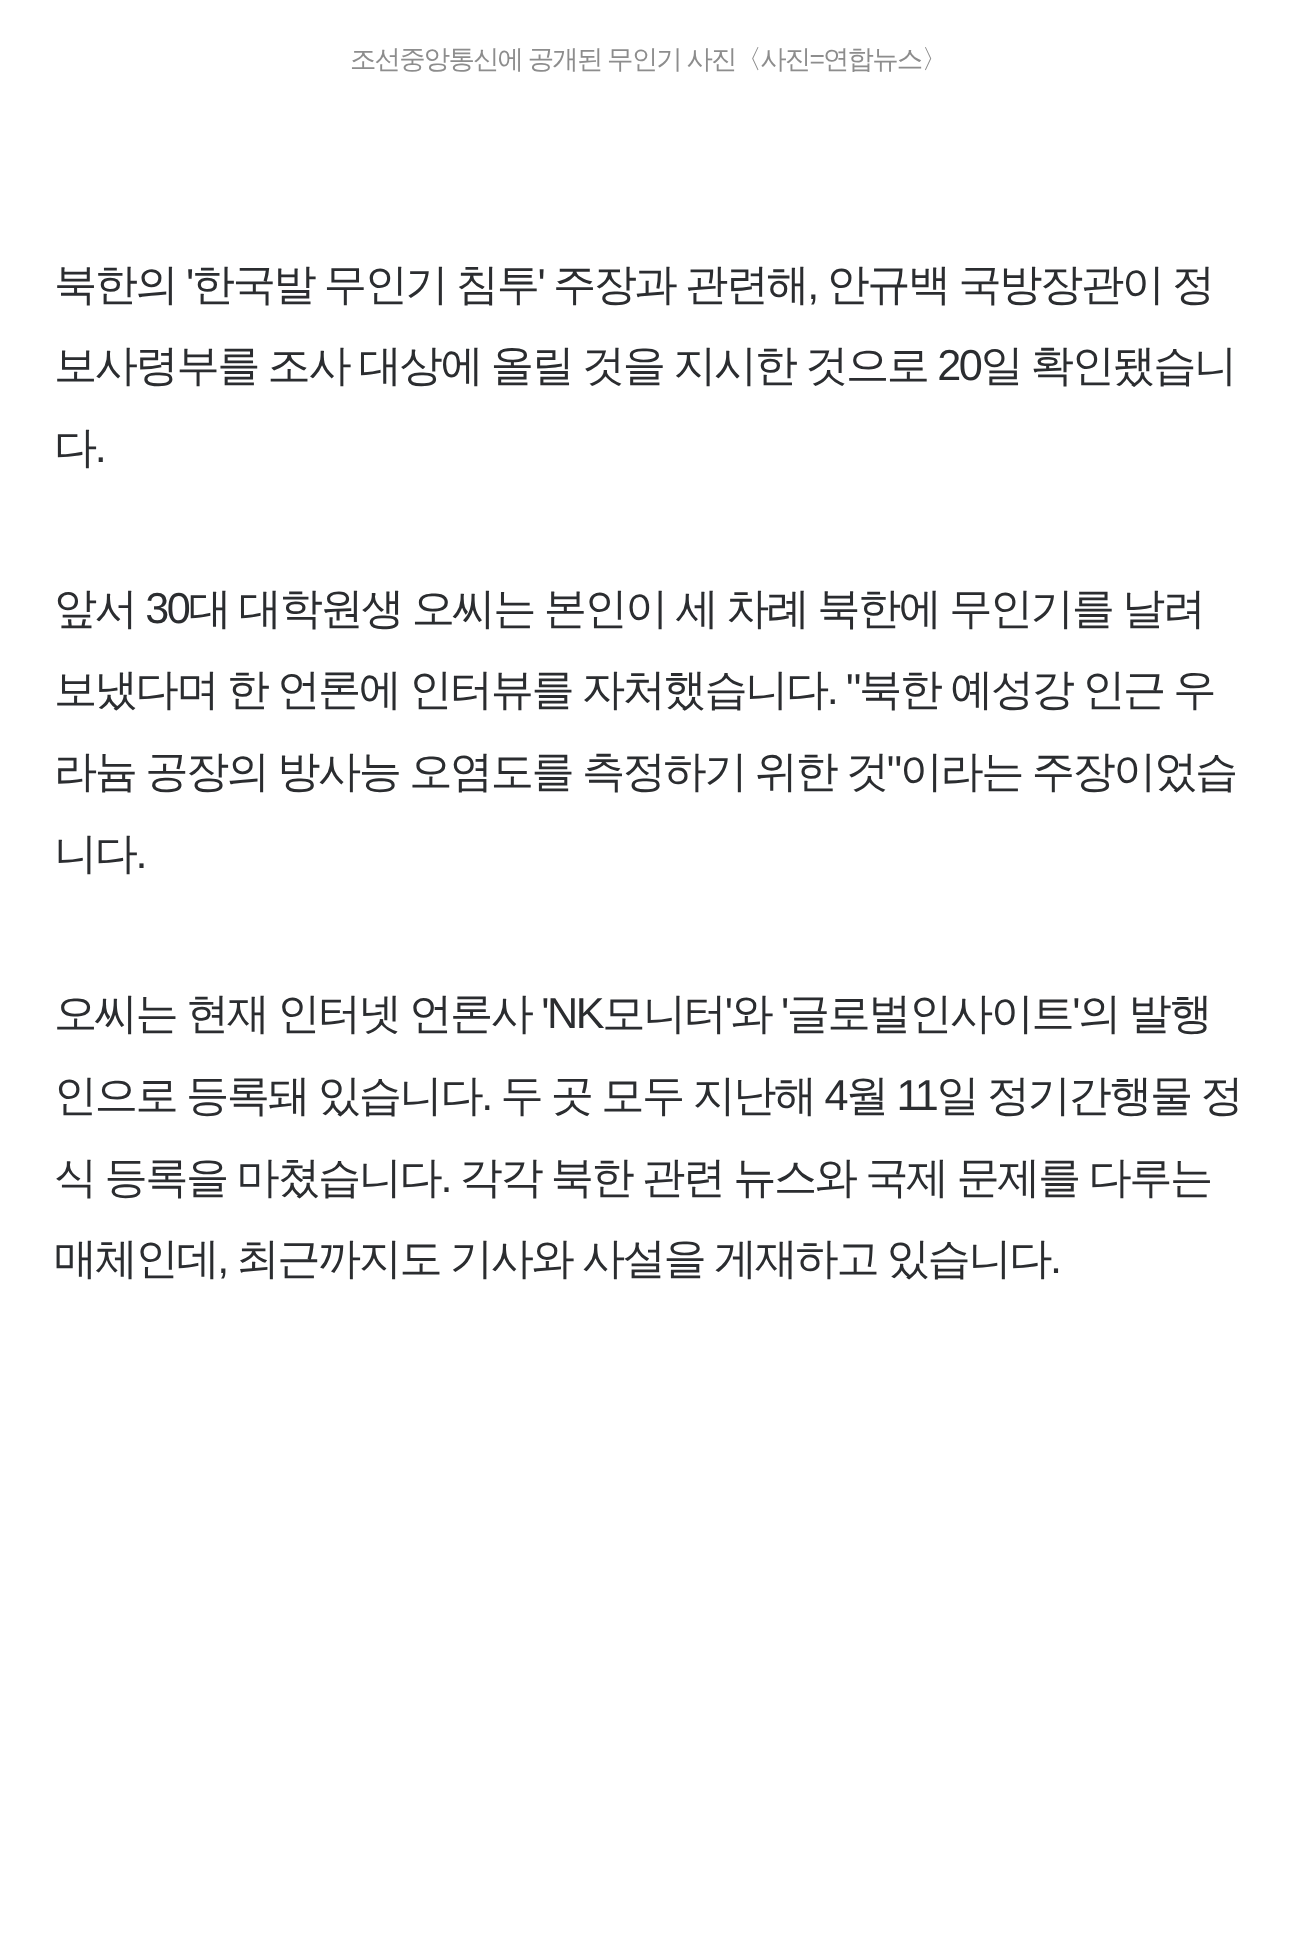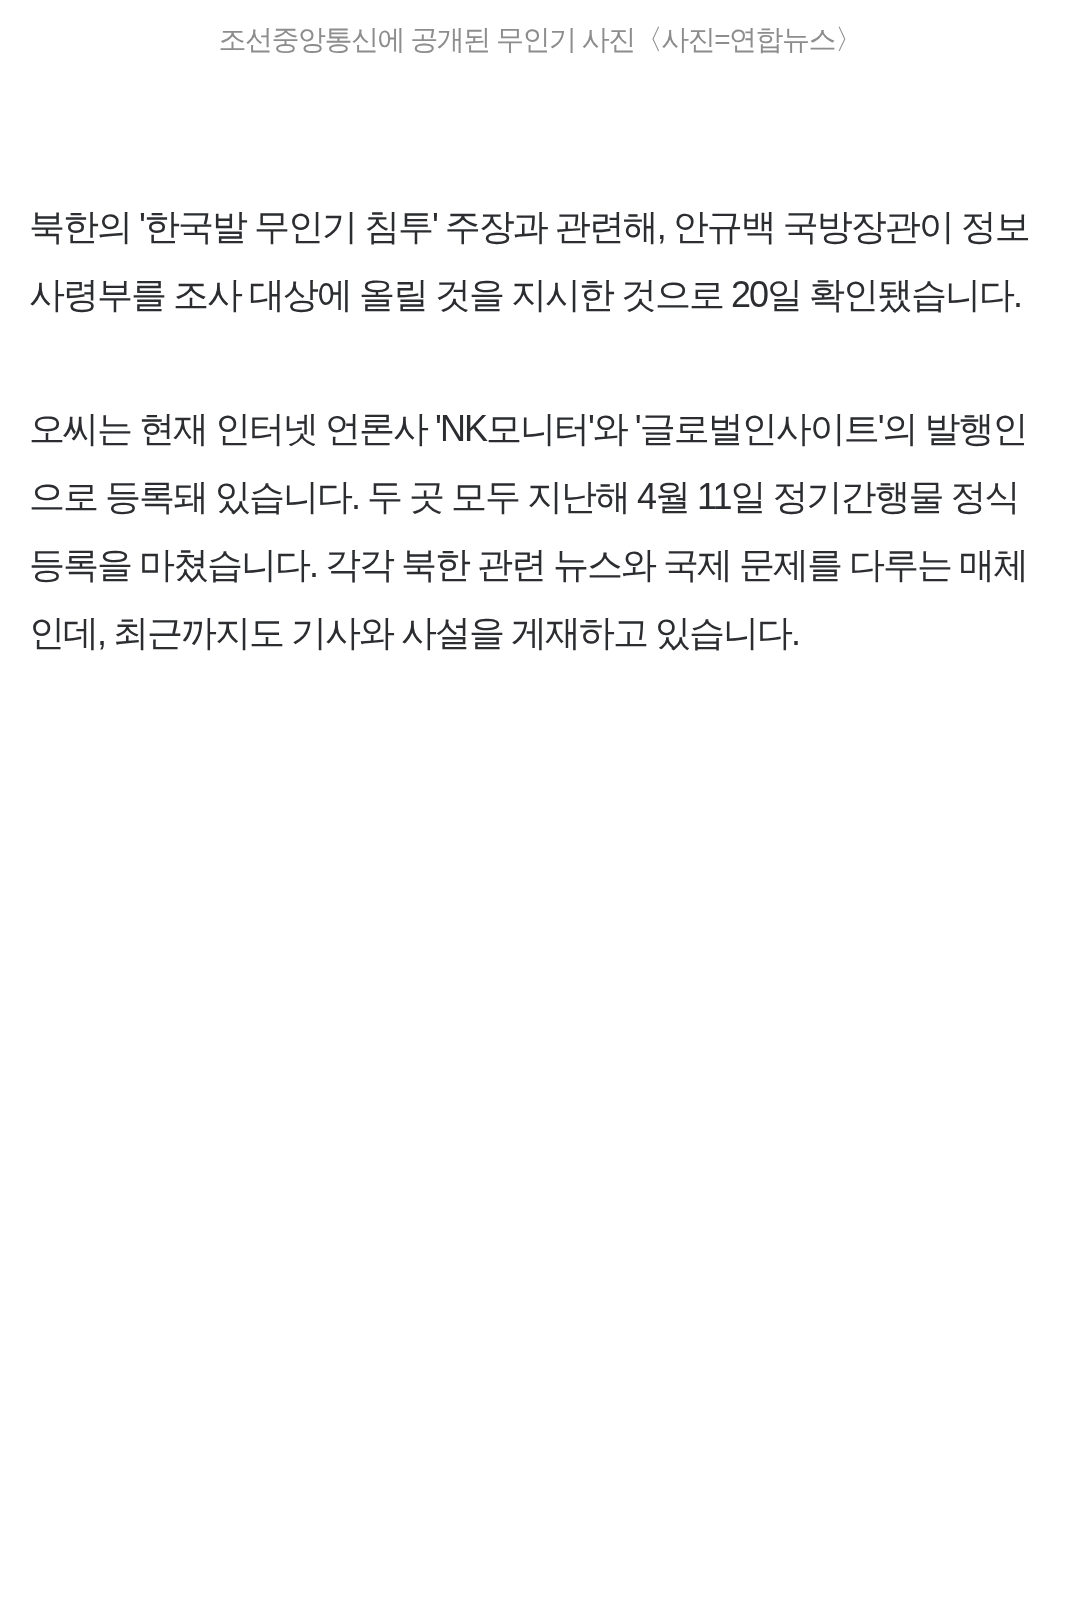--- a/index.html
+++ b/index.html
@@ -10,32 +10,32 @@
   * { box-sizing: border-box; }
   html, body { margin: 0; padding: 0; }
   body {
     width: 1080px;
     height: 1615px;
     background: var(--bg);
     font-family: "Liberation Sans", "DejaVu Sans", sans-serif;
     overflow: hidden;
   }
   .photo-caption {
-    margin-top: 18px;
+    margin-top: 28px;
     padding: 0 40px;
     text-align: center;
-    font-size: 28px;
+    font-size: 22px;
     line-height: 44px;
     letter-spacing: -1.5px;
     color: var(--caption-text);
     font-weight: 400;
   }
   .article-body {
     margin-top: 131px;
-    padding: 0 29px;
+    padding: 0 45px;
   }
   .article-body p {
     margin: 0 0 66px 0;
     font-size: 36px;
     line-height: 68px;
     letter-spacing: -2px;
     color: var(--body-text);
     font-weight: 400;
     word-break: break-all;
     overflow-wrap: break-word;
@@ -43,14 +43,15 @@
   }
   .article-body p:last-child { margin-bottom: 0; }
 </style>
 </head>
 <body>
 
 <figcaption class="photo-caption">조선중앙통신에 공개된 무인기 사진〈사진=연합뉴스〉</figcaption>
 
 <main class="article-body">
   <p>북한의 '한국발 무인기 침투' 주장과 관련해, 안규백 국방장관이 정보사령부를 조사 대상에 올릴 것을 지시한 것으로 20일 확인됐습니다.</p>
+  <p>앞서 30대 대학원생 오씨는 본인이 세 차례 북한에 무인기를 날려 보냈다며 한 언론에 인터뷰를 자처했습니다. "북한 예성강 인근 우라늄 공장의 방사능 오염도를 측정하기 위한 것"이라는 주장이었습니다.</p>
   <p>오씨는 현재 인터넷 언론사 'NK모니터'와 '글로벌인사이트'의 발행인으로 등록돼 있습니다. 두 곳 모두 지난해 4월 11일 정기간행물 정식 등록을 마쳤습니다. 각각 북한 관련 뉴스와 국제 문제를 다루는 매체인데, 최근까지도 기사와 사설을 게재하고 있습니다.</p>
 </main>
 
 </body></html>

